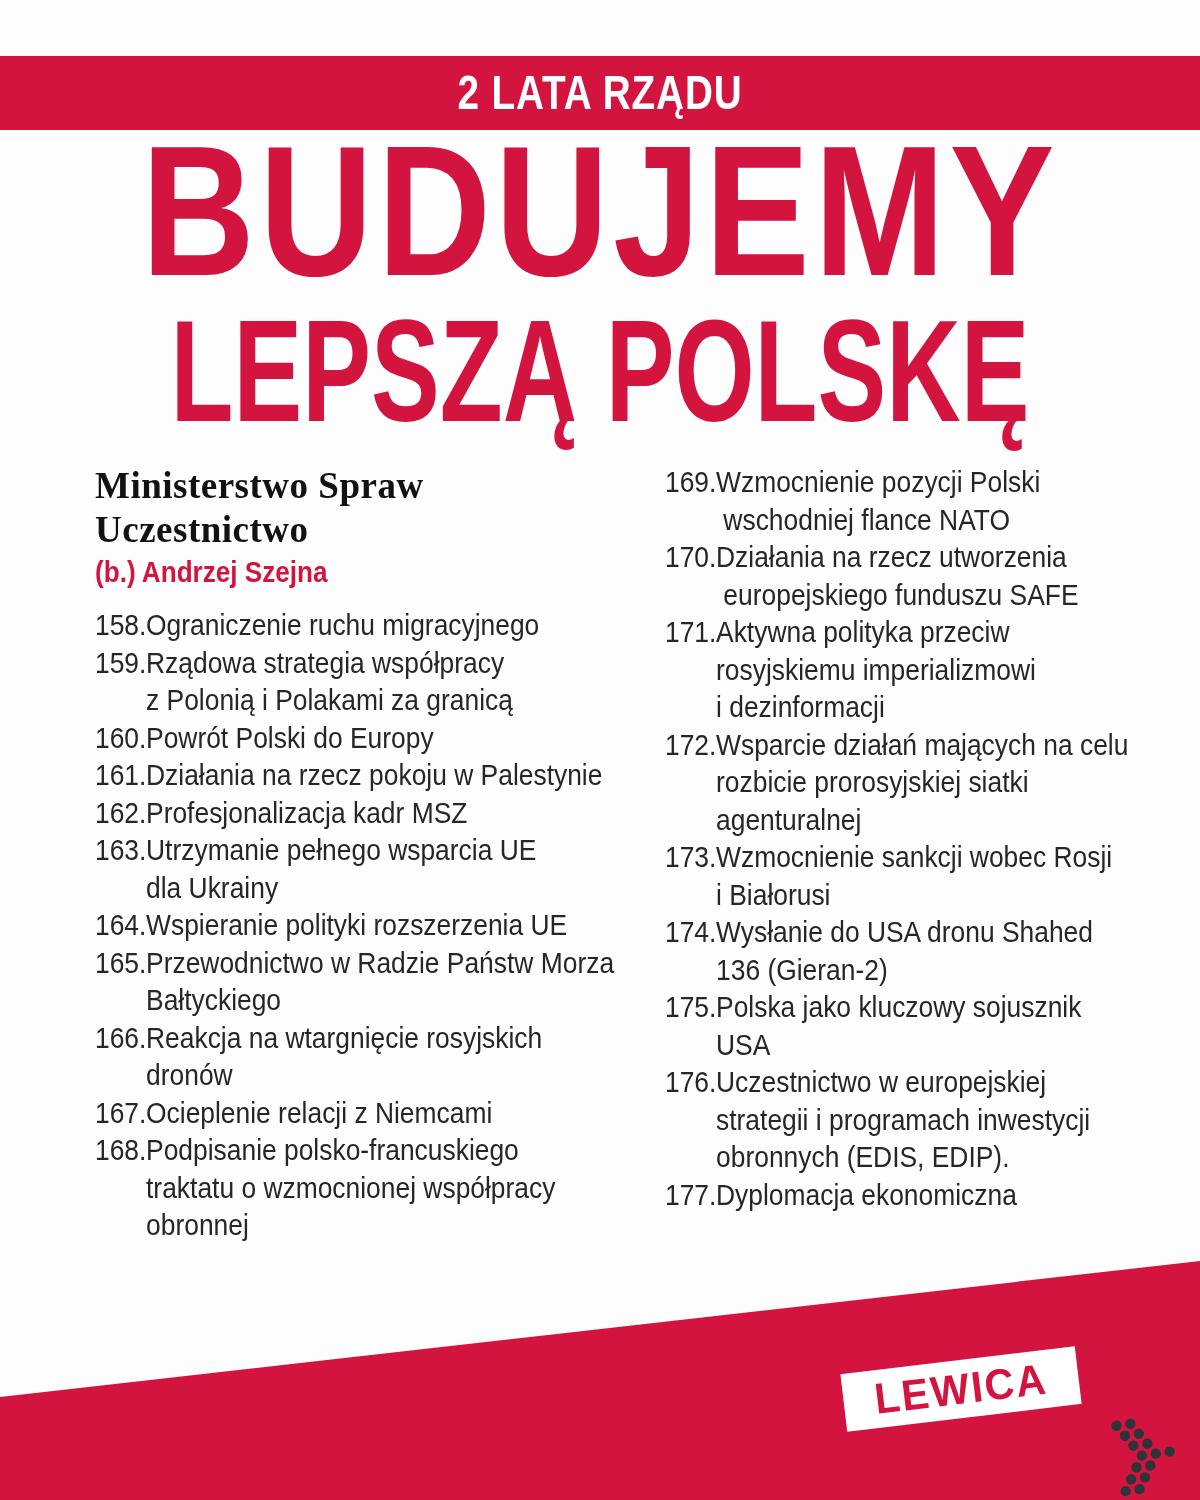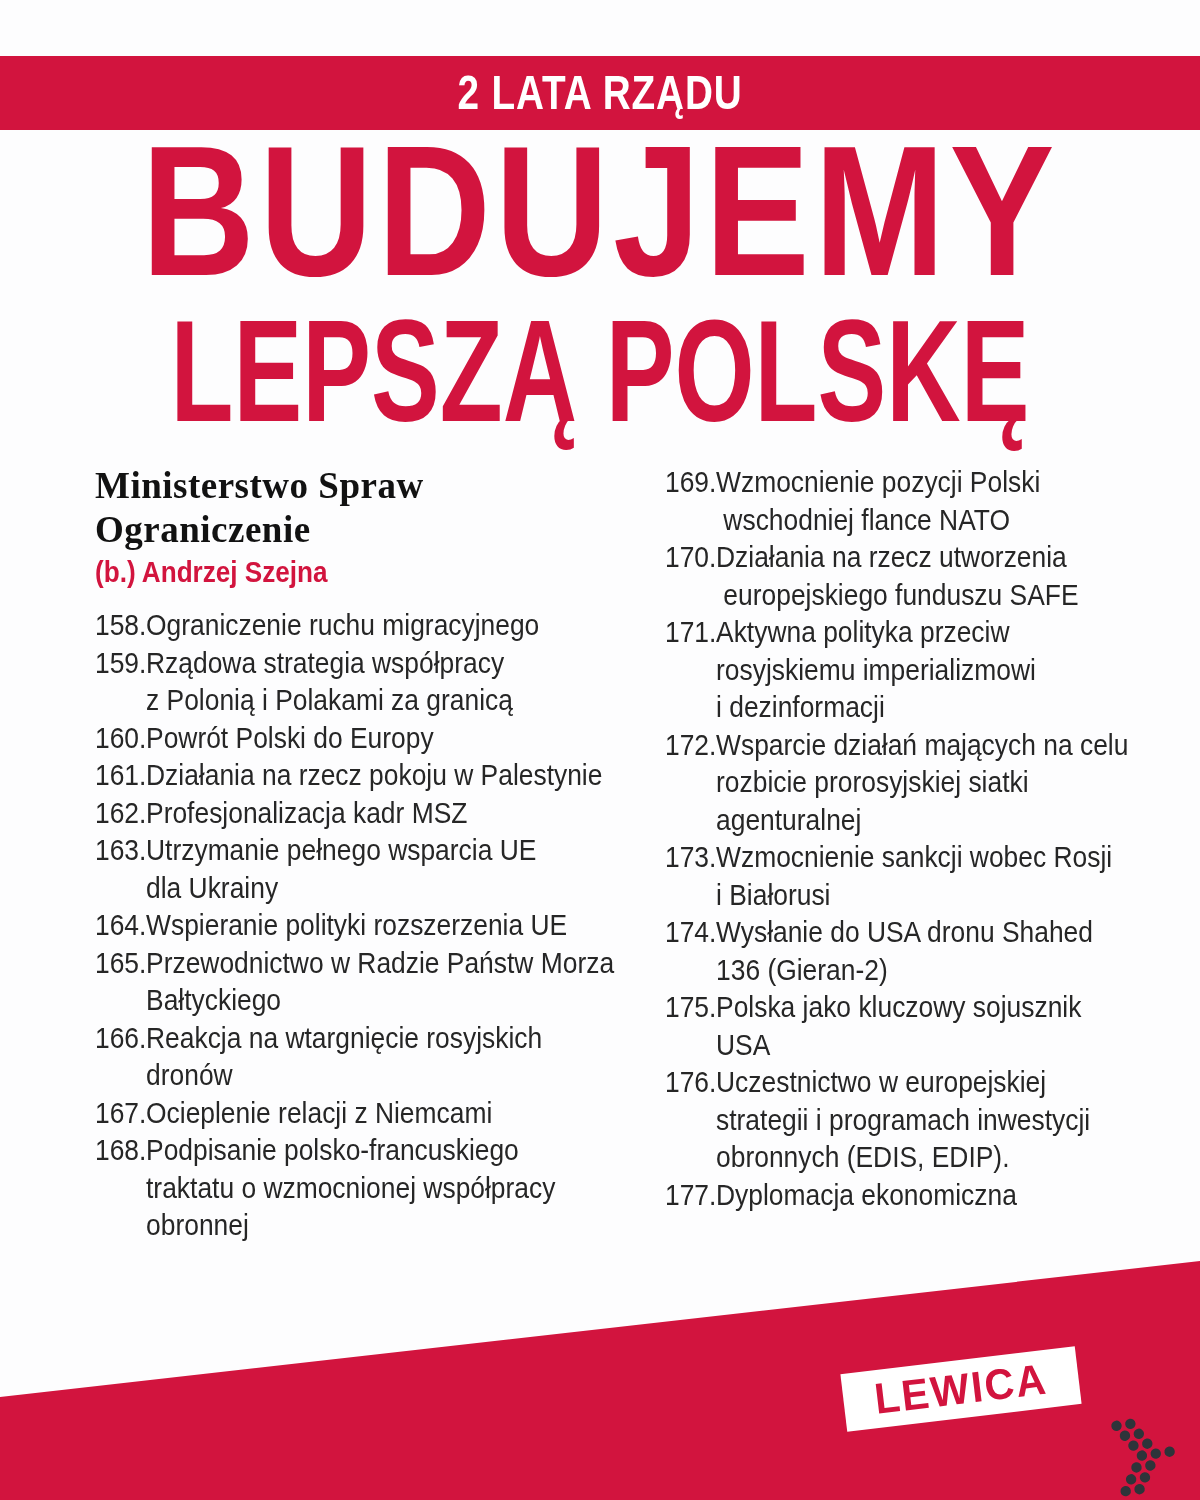--- a/index.html
+++ b/index.html
@@ -102,21 +102,21 @@
 
 <div class="poster">
 
   <div class="topband">
     <span class="label">2 LATA RZĄDU</span>
   </div>
 
   <div class="headline primary">BUDUJEMY</div>
   <div class="headline secondary">LEPSZĄ POLSKĘ</div>
 
-  <div class="ministry-title"><span>Ministerstwo Spraw</span><br><span>Ograniczenie</span></div>
+  <div class="ministry-title"><span>Ministerstwo Spraw</span><br><span>Uczestnictwo</span></div>
   <div class="ministry-minister">(b.) Andrzej Szejna</div>
 
   <div class="col left" id="list-left">
   <div class="item">
     <span class="num">158.</span>
     <span class="lines">
           <div class="line">Ograniczenie ruchu migracyjnego</div>
         </span>
   </div>
 

